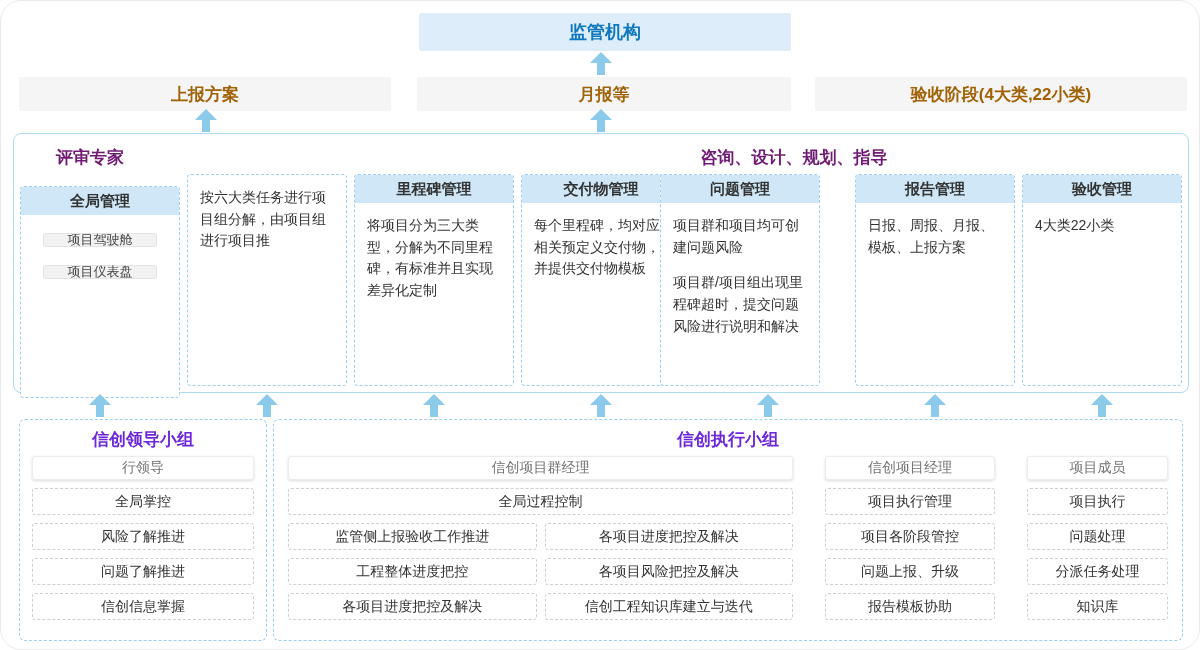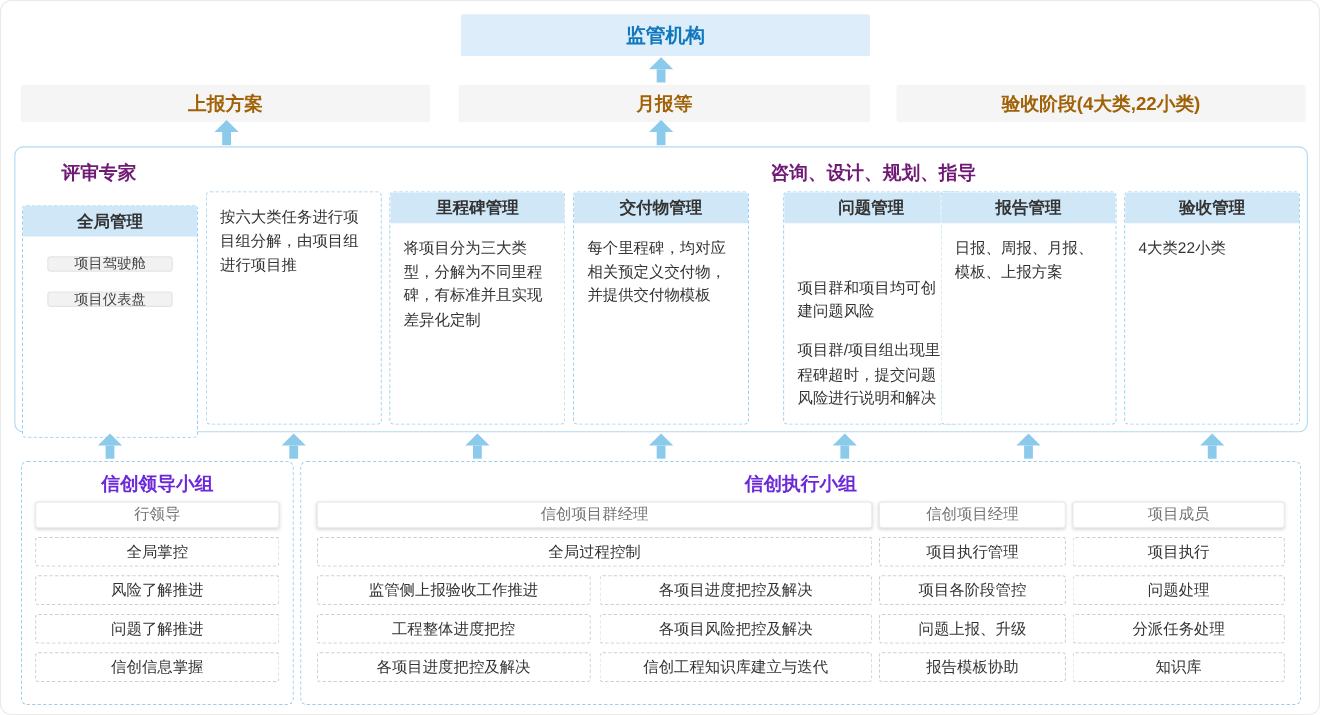--- a/index.html
+++ b/index.html
@@ -3,21 +3,21 @@
 <meta charset="utf-8">
 <style>
   * { box-sizing: border-box; margin: 0; padding: 0; }
   html, body { background: #fff; }
   body { font-family: "Liberation Sans", sans-serif; }
   .canvas {
     position: relative;
     width: 1200px; height: 650px;
     background: #fff;
     border: 1px solid #eaeaea;
-    border-radius: 10px;
+    border-radius: 21px;
     overflow: hidden;
   }
   
   .regulator {
     position: absolute; left: 418px; top: 12px; width: 372px; height: 38px;
     background: #ddeefa; border-radius: 2px;
     display: flex; align-items: center; justify-content: center;
     color: #1278be; font-weight: bold; font-size: 18px;
   }
   .output-box {
@@ -44,21 +44,21 @@
   }
   .mid-label { position: absolute; color: #701a75; font-weight: bold; font-size: 17px; }
   .label-left { left: 42px; top: 12px; }
   .label-right { left: 610px; top: 12px; width: 340px; text-align: center; }
   .col {
     position: absolute; top: 40px; height: 212px; width: 160px;
     border: 1px dashed #9dd0ee; border-radius: 4px; background: #fff;
     display: flex; flex-direction: column;
   }
   .col-1 { left: 6px; margin-top: 12px; }   .col-2 { left: 173px; } .col-3 { left: 340px; }
-  .col-4 { left: 507px; } .col-5 { left: 698px; justify-content: space-between; } .col-6 { left: 841px; }
+  .col-4 { left: 507px; } .col-5 { left: 646px; } .col-6 { left: 841px; }
   .col-7 { left: 1008px; }
   .col-header {
     height: 28px; flex: 0 0 28px; background: #cfe7f6;
     display: flex; align-items: center; justify-content: center;
     font-weight: bold; font-size: 15px; color: #333;
     border-radius: 3px 3px 0 0;
   }
   .col-body { padding: 12px 12px; font-size: 14px; color: #333; line-height: 1.55; }
   .col-body p + p { margin-top: 14px; }
   .chip {
@@ -74,21 +74,21 @@
   }
   .group-leader { left: 18px; width: 248px; }
   .group-exec   { left: 272px; width: 910px; }
   .group-title {
     position: absolute; top: 8px; left: 0; right: 0; text-align: center;
     color: #6d28d9; font-weight: bold; font-size: 17px;
   }
   .group-inner { position: absolute; top: 36px; left: 12px; right: 12px; bottom: 10px; }
   .exec-grid {
     position: absolute; top: 36px; left: 14px; right: 14px; bottom: 10px;
-    display: grid; grid-template-columns: 505px 170px 1fr; column-gap: 6px;
+    display: grid; grid-template-columns: 505px 170px 1fr; column-gap: 32px;
   }
   .role-col { display: flex; flex-direction: column; gap: 8px; }
   .role-header {
     height: 24px; flex: 0 0 24px;
     background: #fff; border: 1px solid #ececec; border-radius: 3px;
     box-shadow: 0 1px 3px rgba(0,0,0,0.14);
     display: flex; align-items: center; justify-content: center;
     font-weight: normal; font-size: 14px; color: #737373;
   }
   .item {

